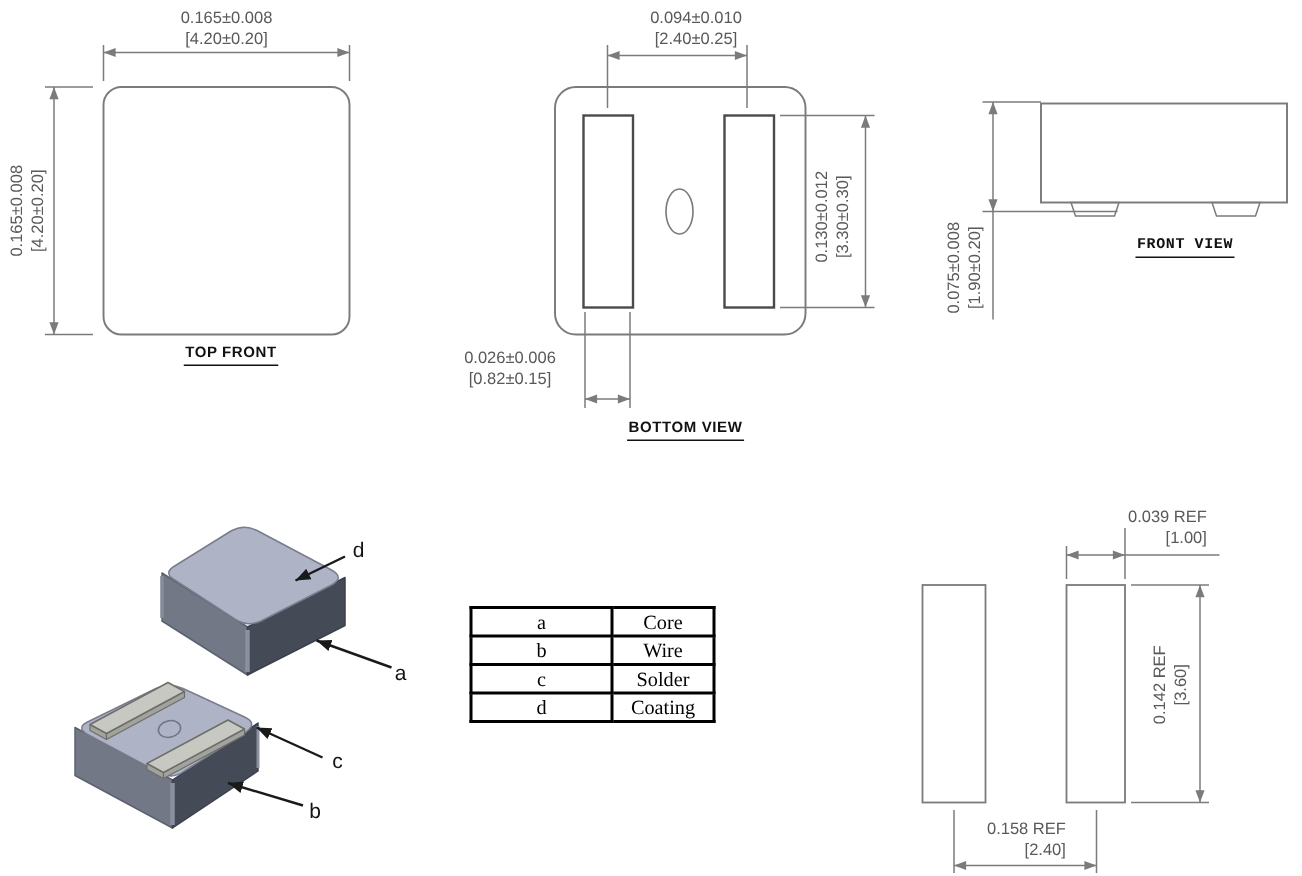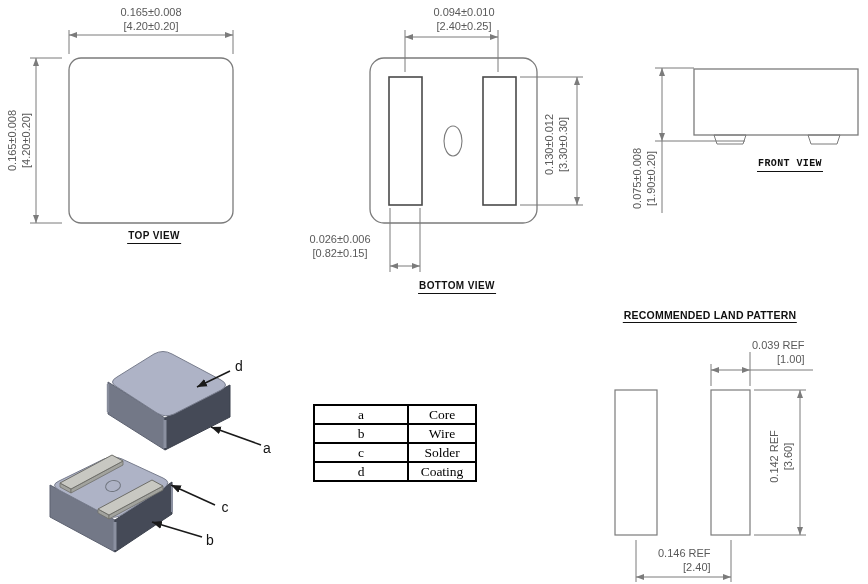--- a/index.html
+++ b/index.html
@@ -154,28 +154,27 @@
 
   <div class="dim leftal" style="left:752px;top:339px;">
     <span>0.039  REF</span>
     <span>[1.00]</span>
   </div>
   <div class="dim rot" style="left:721px;top:443px;">
     <span>0.142  REF</span>
     <span>[3.60]</span>
   </div>
   <div class="dim leftal" style="left:658px;top:547px;">
-    <span>0.146  REF</span>
+    <span>0.158  REF</span>
     <span>[2.40]</span>
   </div>
 
-  <div class="viewlabel" style="left:154px;top:230px;">TOP VIEW</div>
+  <div class="viewlabel" style="left:154px;top:230px;">TOP FRONT</div>
   <div class="viewlabel" style="left:457px;top:280px;">BOTTOM VIEW</div>
   <div class="viewlabel" style="left:790px;top:158px;font-family:Liberation Mono, monospace;">FRONT VIEW</div>
-  <div class="viewlabel lp-title" style="left:710px;top:309px;">RECOMMENDED LAND PATTERN</div>
 
 
   <div class="callout" style="left:239px;top:358px;">d</div>
   <div class="callout" style="left:267px;top:440px;">a</div>
   <div class="callout" style="left:225px;top:499px;">c</div>
   <div class="callout" style="left:210px;top:532px;">b</div>
 
   <table class="legend">
     <tbody>
       <tr>

